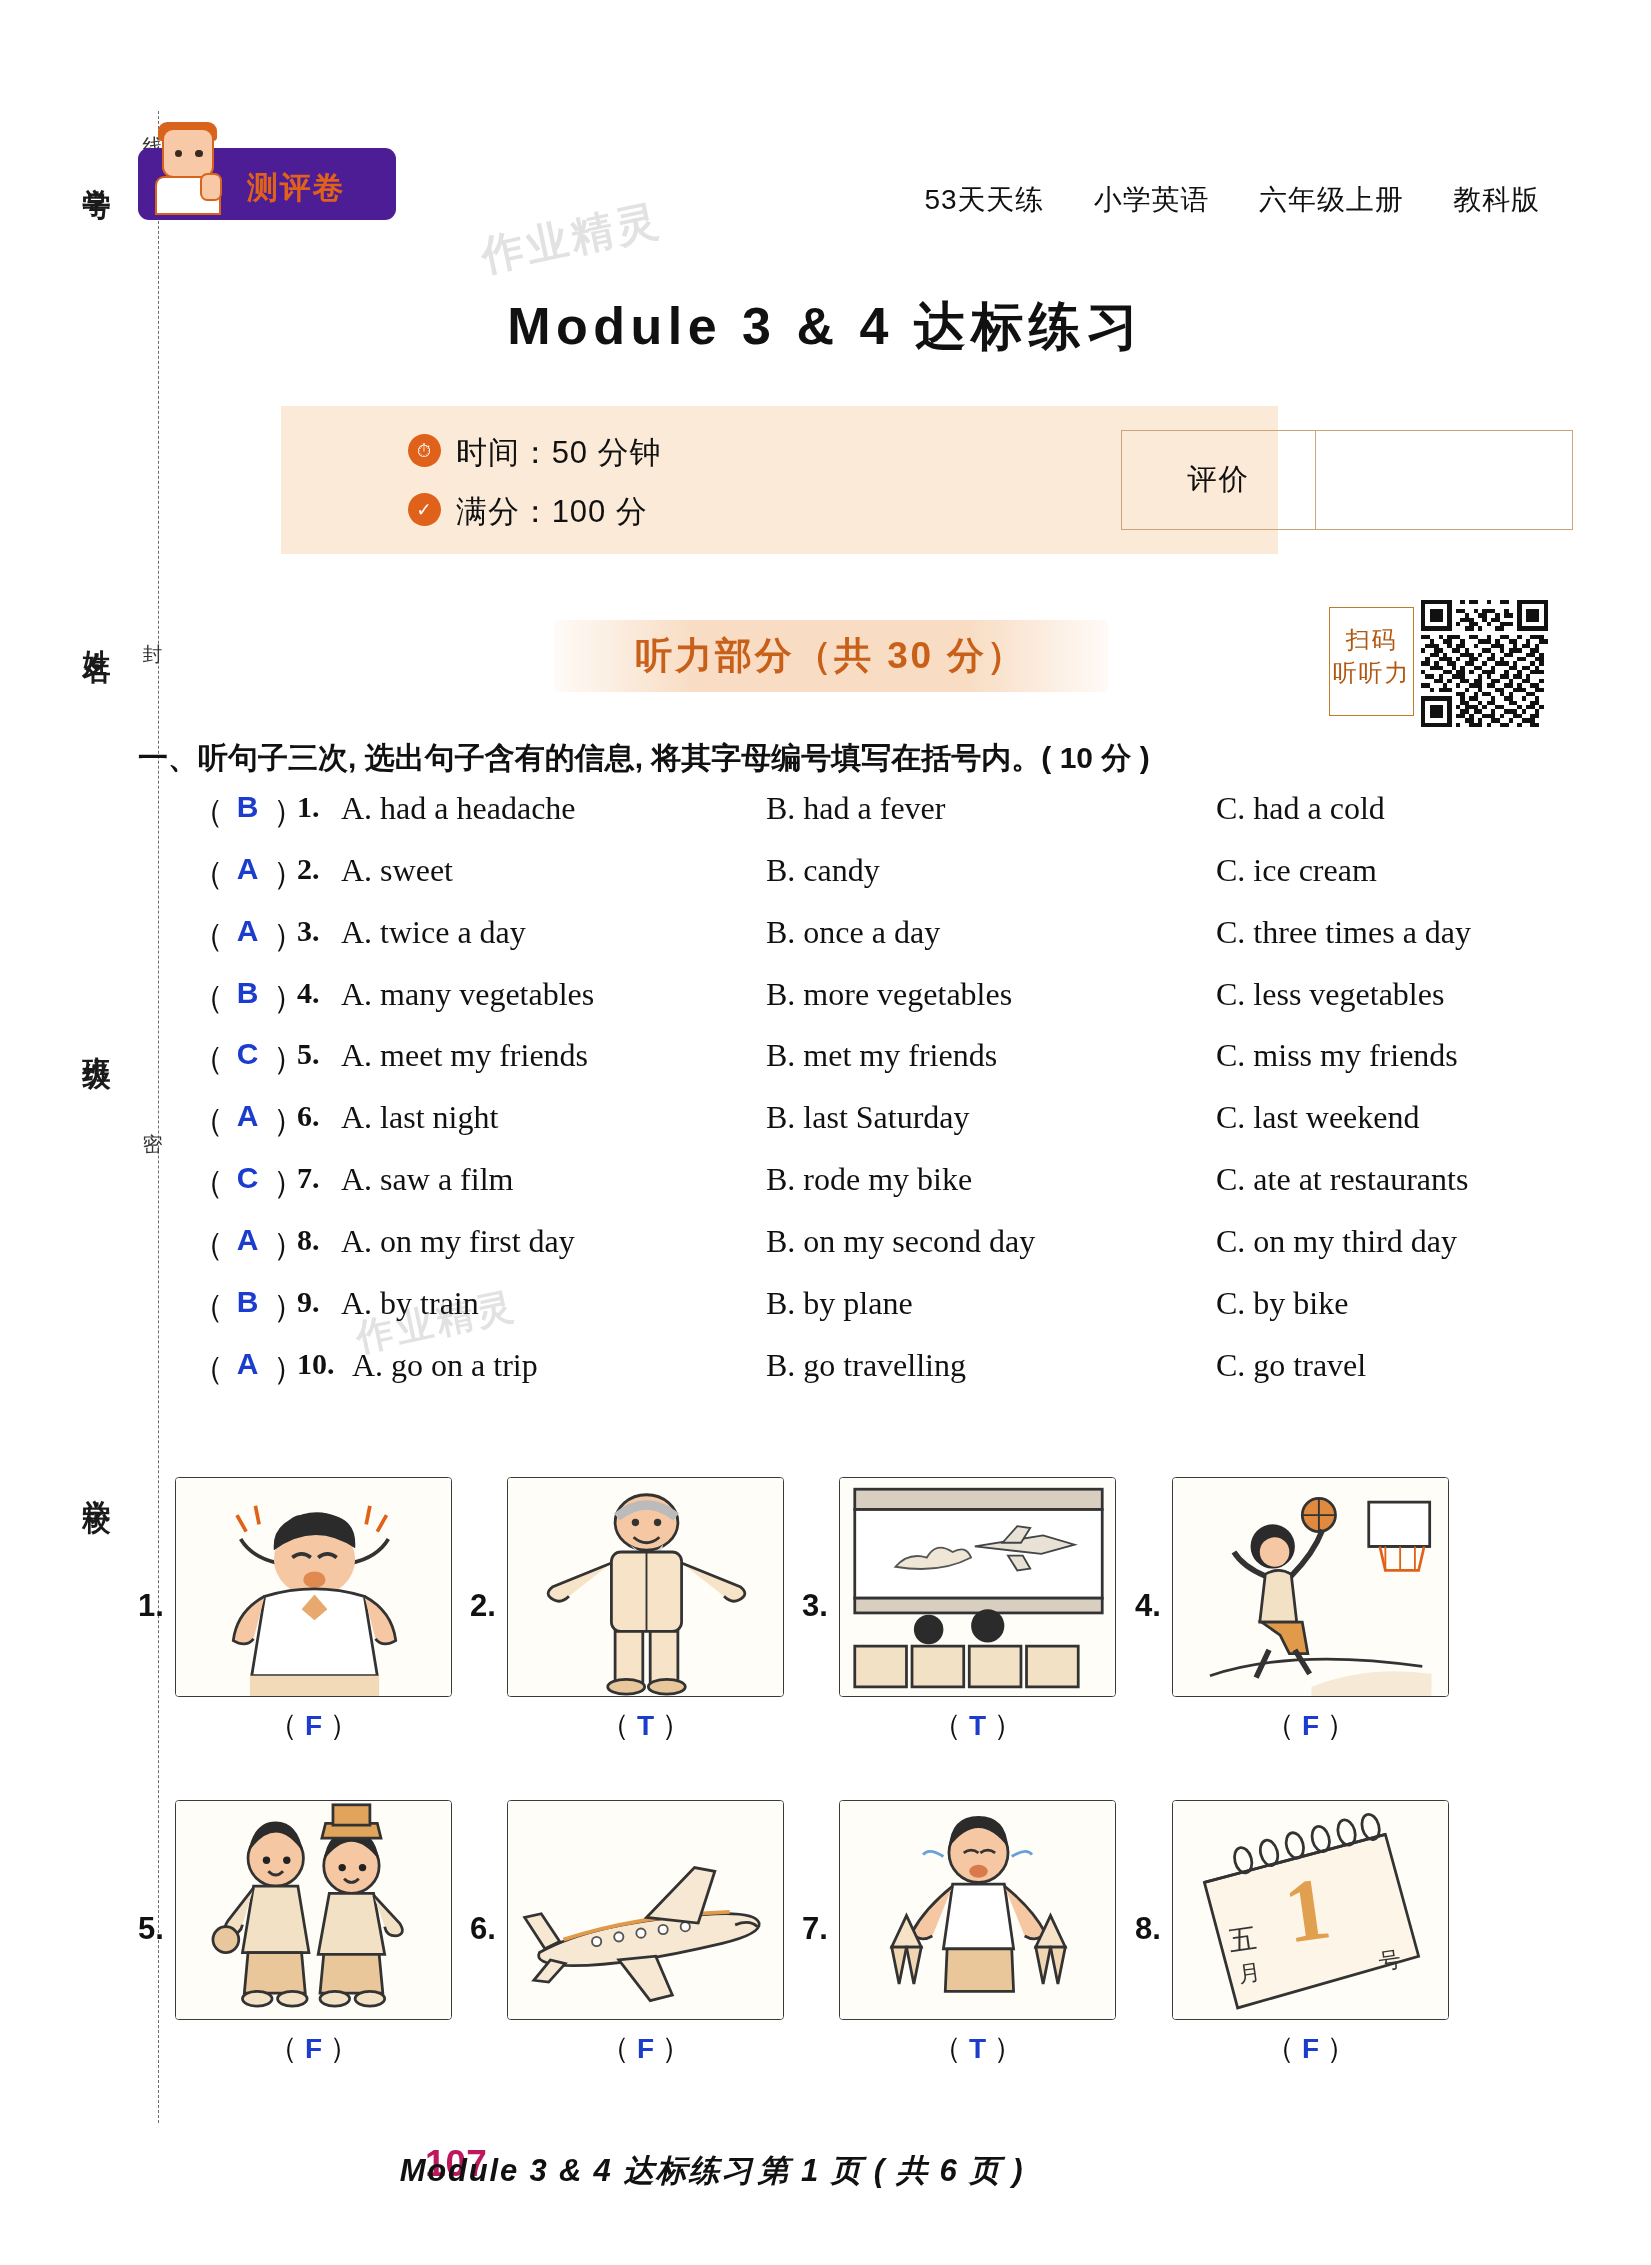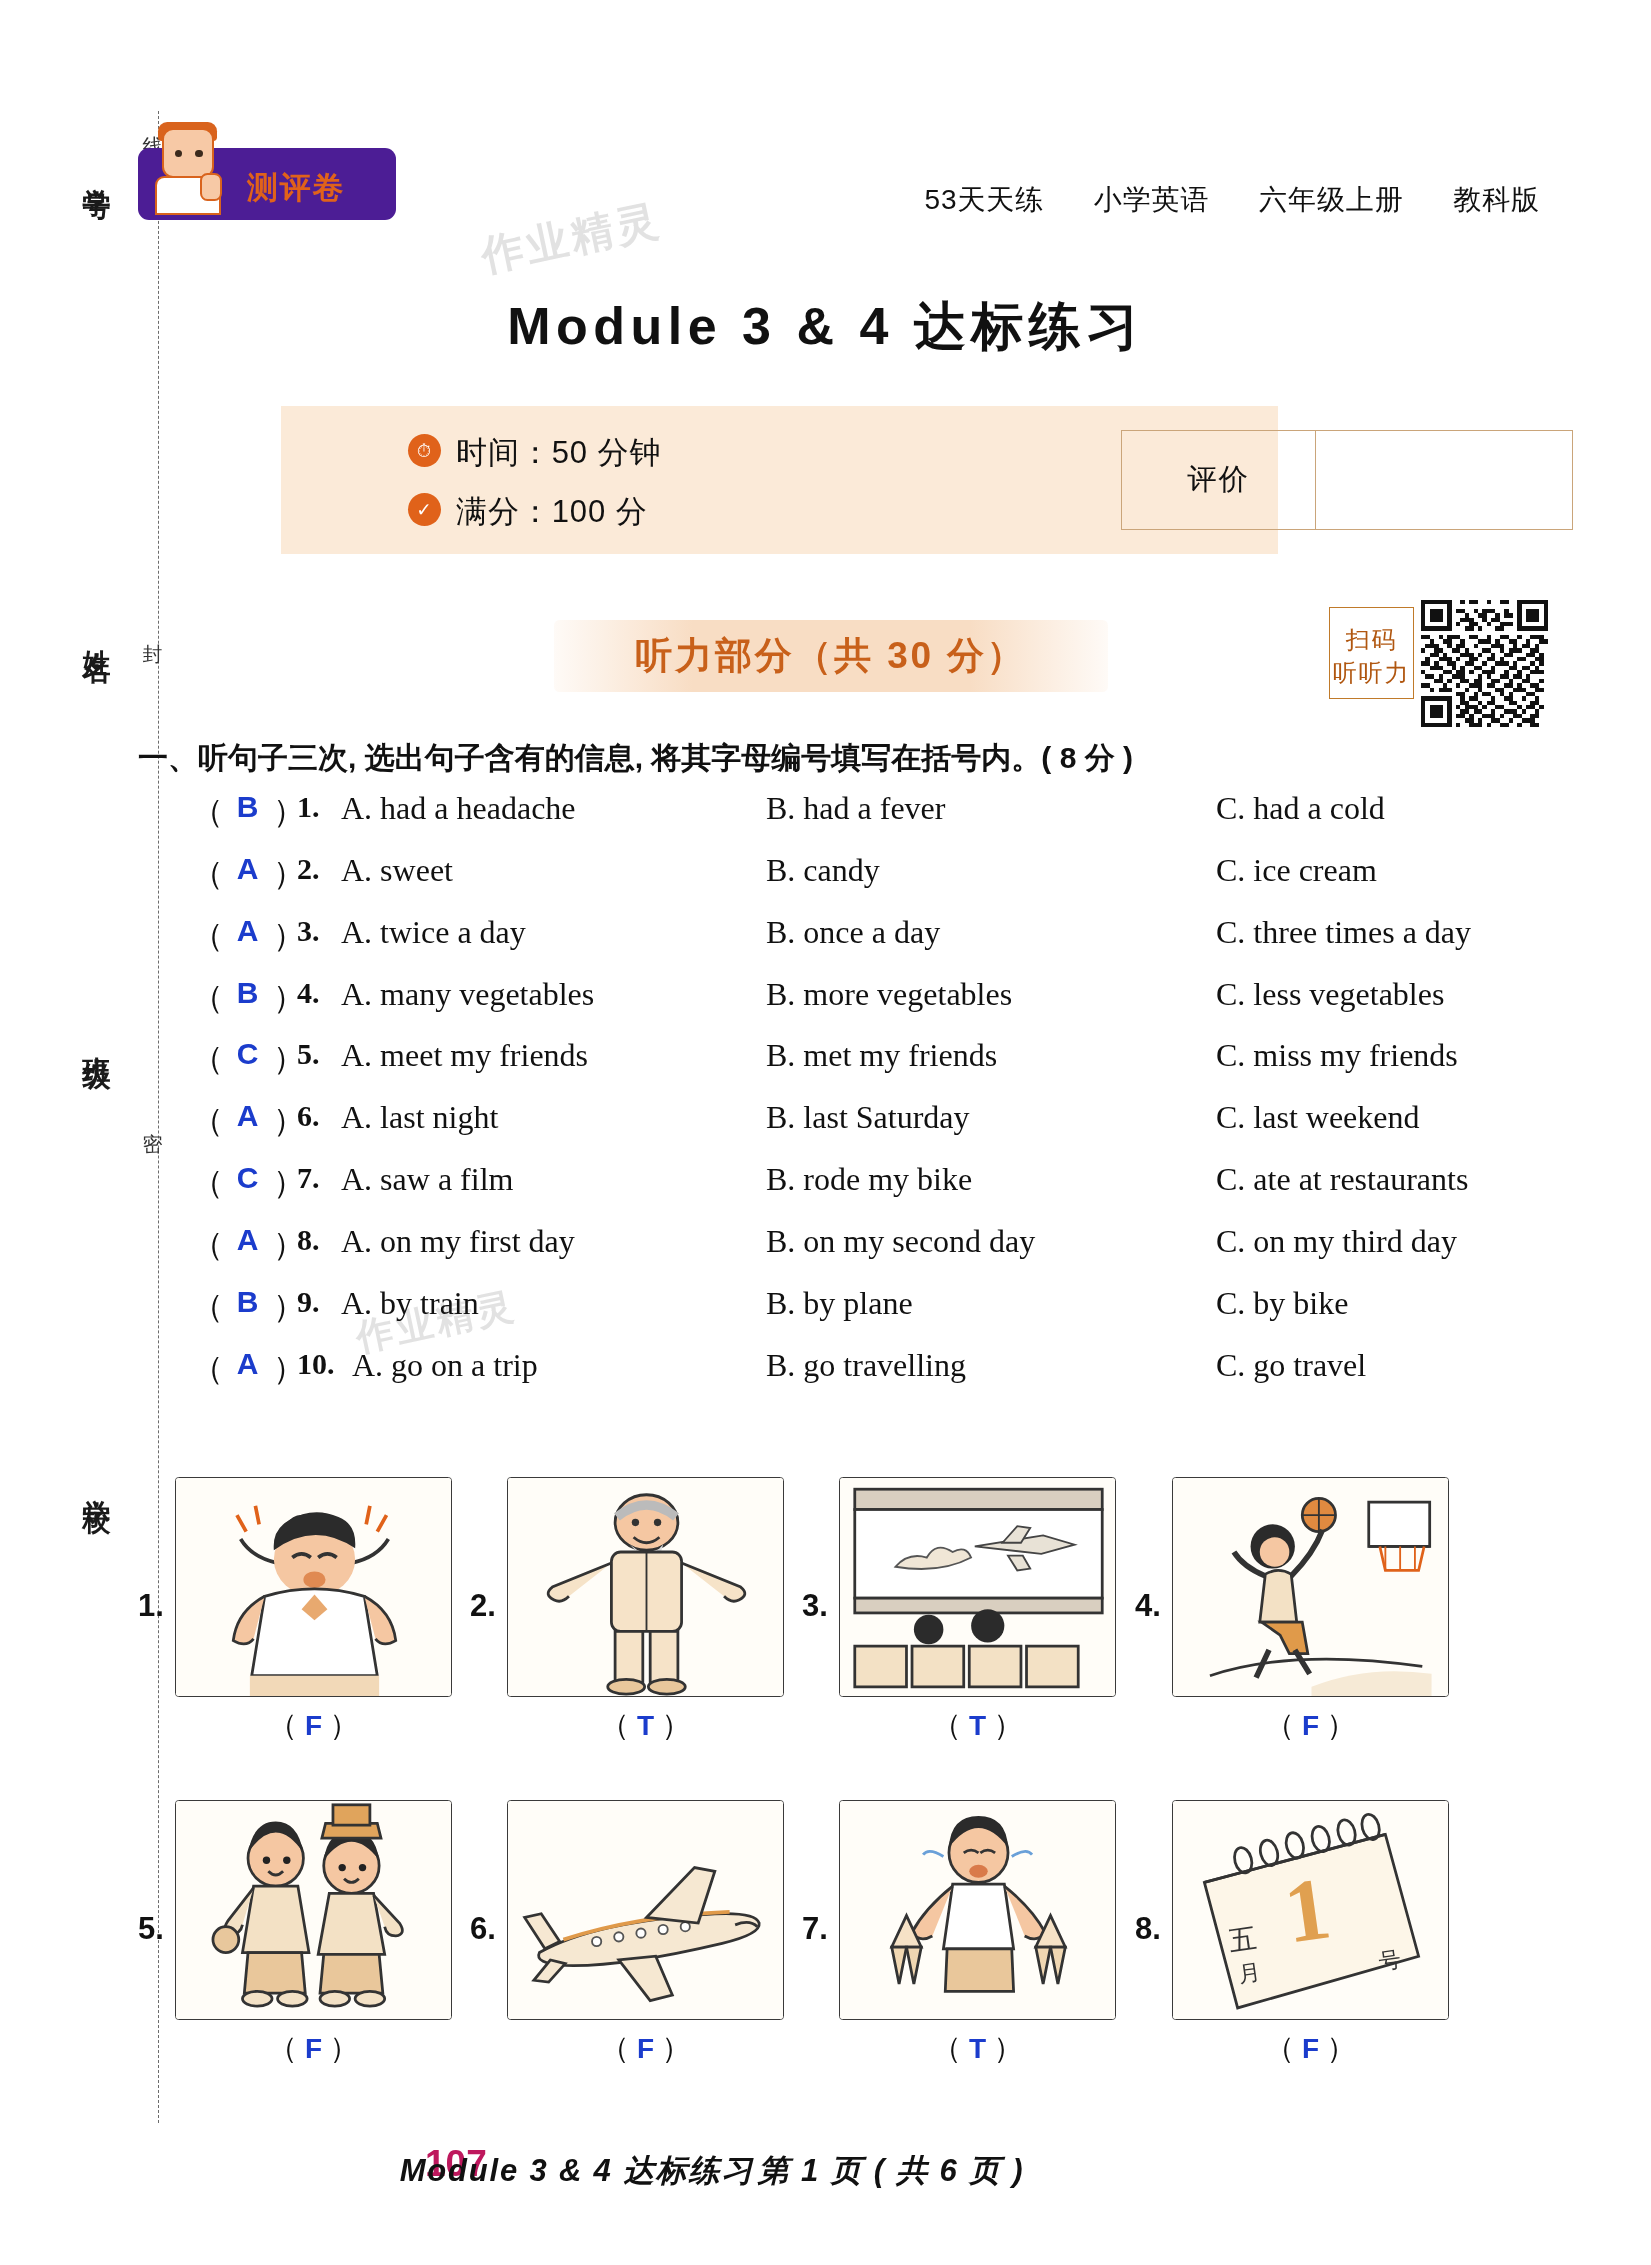--- a/index.html
+++ b/index.html
@@ -147,21 +147,21 @@
   .banner-text {
     position:absolute; left:0; top:0; width:100%; height:72px;
     display:flex; align-items:center; justify-content:center;
     font-family:"Liberation Sans", sans-serif;
     font-weight:bold; font-size:37px; color:#c8601a; letter-spacing:2.8px;
   }
 
   
   .qr-wrap { position:absolute; left:1329px; top:600px; width:240px; height:129px; }
   .qr-label {
-    position:absolute; left:0; top:7.4px; width:85px; height:92px;
+    position:absolute; left:0; top:7.4px; width:85px; height:109px;
     border:1.8px solid #c07a2a;
     font-family:"Liberation Sans", sans-serif;
     font-size:24px; color:#b0560f; line-height:33px; text-align:center;
     padding-top:14.8px; letter-spacing:1.8px;
   }
   .qr-code {
     position:absolute; left:92px; top:0; width:127px; height:127px;
     background:#ffffff;
   }
 
@@ -474,21 +474,21 @@
             <rect x="11" y="28" width="3" height="1"></rect>
             <rect x="15" y="28" width="1" height="1"></rect>
             <rect x="18" y="28" width="2" height="1"></rect>
             <rect x="22" y="28" width="1" height="1"></rect>
             <rect x="25" y="28" width="2" height="1"></rect>
         </g>
       </svg>
     </div>
   </div>
 
-  <div class="q-head q1-head">一、听句子三次, 选出句子含有的信息, 将其字母编号填写在括号内。( 8 分 )</div>
+  <div class="q-head q1-head">一、听句子三次, 选出句子含有的信息, 将其字母编号填写在括号内。( 10 分 )</div>
 
   <div class="opt-row" style="top:790px;">
     <span class="paren">（</span>
     <span class="ans">B</span>
     <span class="paren-r">）</span>
     <span class="num">1.</span>
     <span class="oa">A. had a headache</span>
     <span class="ob">B. had a fever</span>
     <span class="oc">C. had a cold</span>
   </div>

